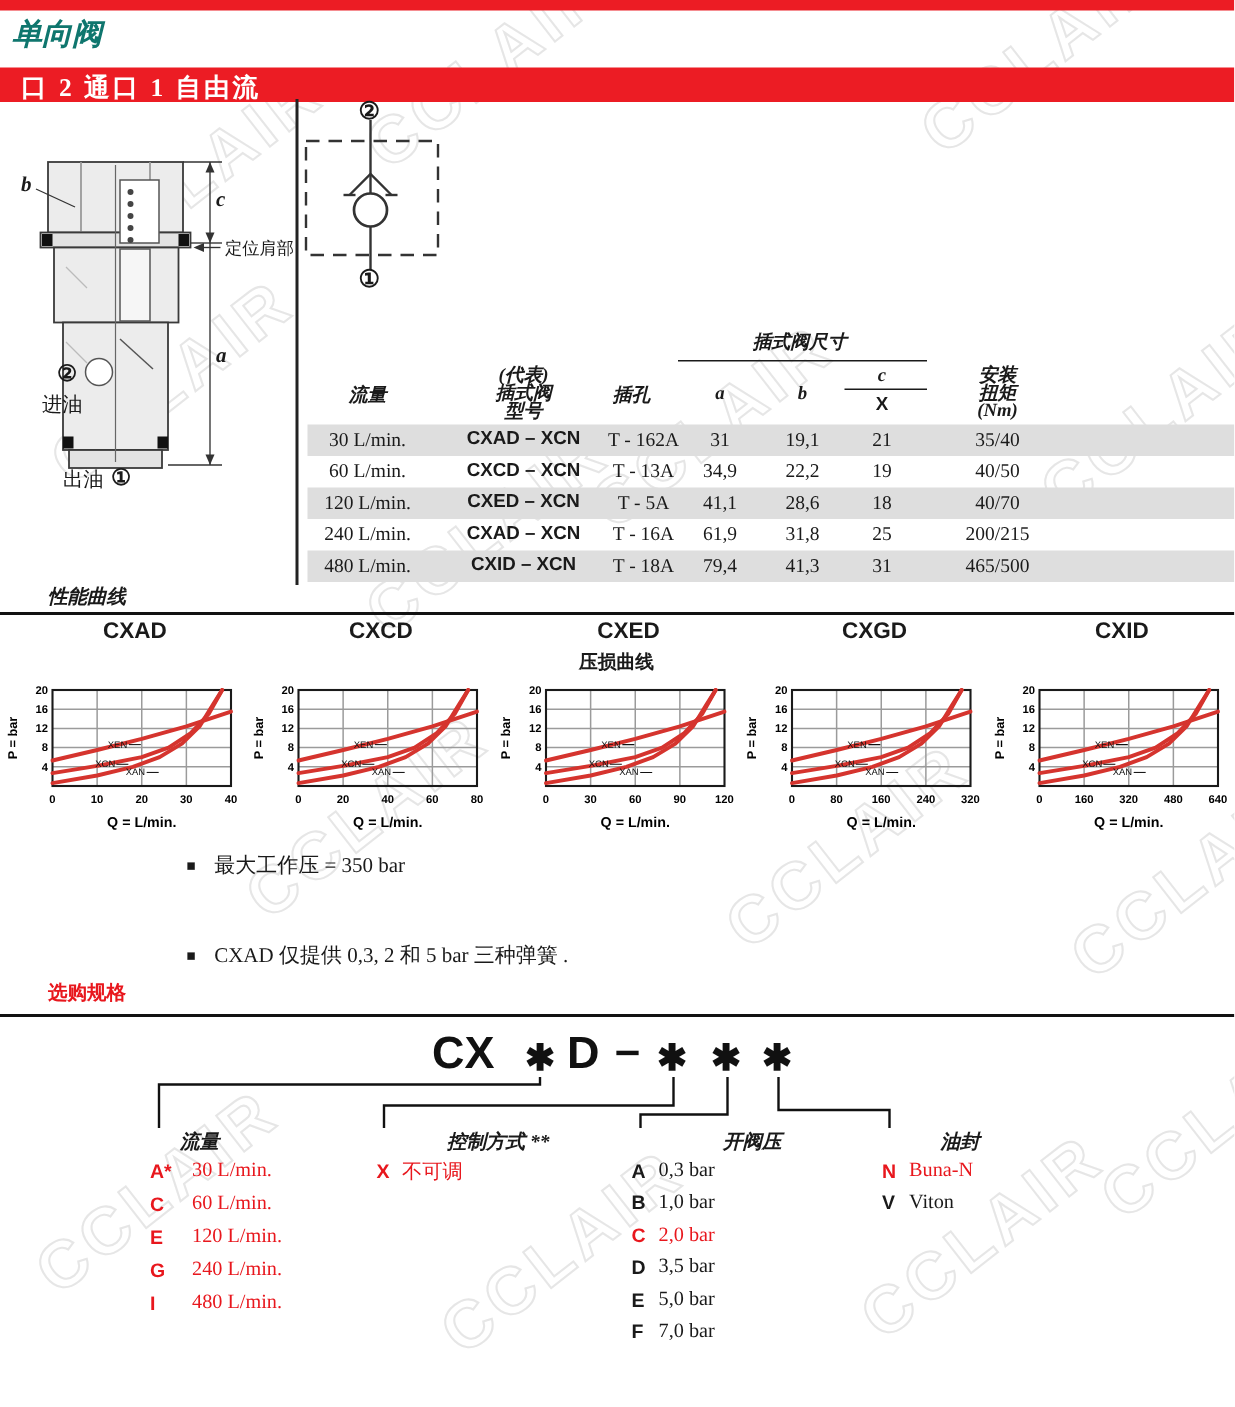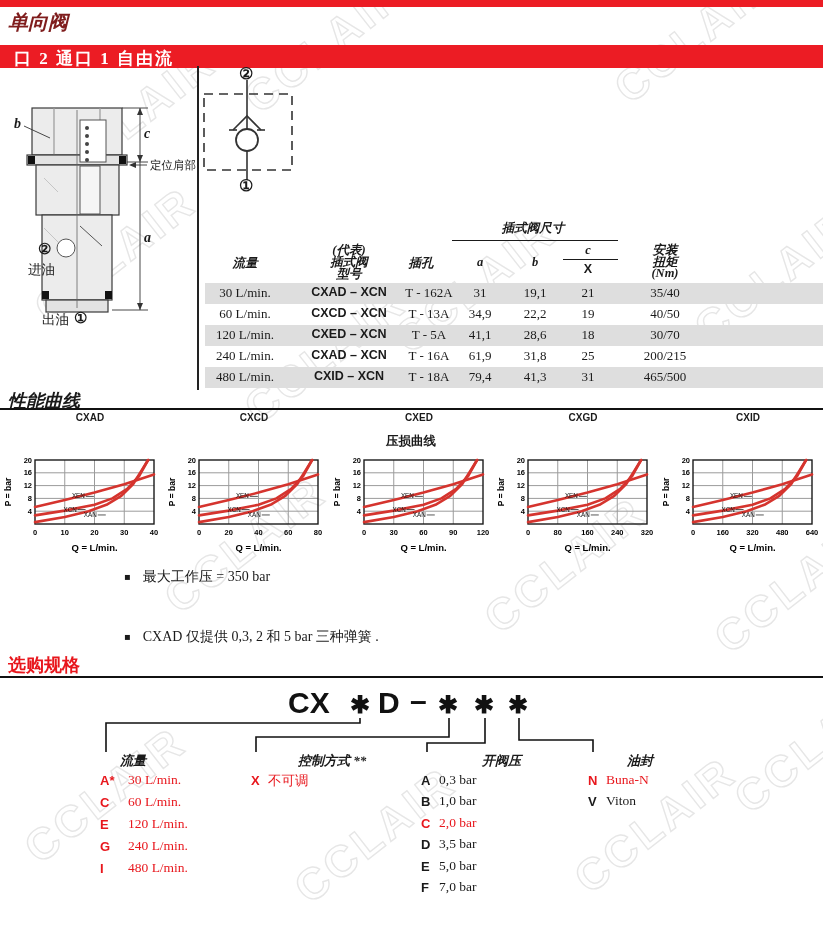--- a/index.html
+++ b/index.html
@@ -6,44 +6,44 @@
   #page{position:relative;width:823px;height:938px;background:#fff;overflow:hidden;
         font-family:"Liberation Serif",serif;color:#1a1a1a;}
   .abs{position:absolute;}
   .sans{font-family:"Liberation Sans",sans-serif;}
   .ctr{transform:translateX(-50%);}
   .red{color:#e8171d;}
   .b{font-weight:bold;}
   .i{font-style:italic;}
   
   #topbar{left:0;top:0;width:823px;height:7px;background:#ec1c24;}
-  #doc-title{left:8px;top:9px;font-size:20px;color:#7f1d1d;font-weight:bold;font-style:italic;}
+  #doc-title{left:8px;top:9px;font-size:20px;color:#0f766e;font-weight:bold;font-style:italic;}
   #banner{left:0;top:45px;width:823px;height:23px;background:#ec1c24;}
   #banner span{position:absolute;left:14px;top:2px;color:#fff;font-weight:bold;font-size:17px;letter-spacing:2px;}
   
   .wm{position:absolute;font-family:"Liberation Sans",sans-serif;font-weight:bold;font-size:44px;
       letter-spacing:4px;color:transparent;-webkit-text-stroke:1.4px #d6d6d6;opacity:.6;
       transform:rotate(-38deg);pointer-events:none;white-space:nowrap;}
   
   .dlabel{font-size:13px;}
   
   .th{font-weight:bold;font-style:italic;font-size:12.5px;white-space:nowrap;}
   .trow{position:absolute;left:205px;width:618px;height:21px;font-size:13px;}
   .trow.shade{background:#dedede;}
   .trow span{position:absolute;top:2px;transform:translateX(-50%);white-space:nowrap;}
   .tc1{left:40px;} .tc2{left:144px;font-family:"Liberation Sans",sans-serif;font-weight:bold;font-size:12.5px;}
   .tc3{left:224px;} .tc4{left:275px;} .tc5{left:330px;text-align:center;} .tc6{left:383px;} .tc7{left:460px;}
   .hline{position:absolute;background:#1a1a1a;height:1.2px;}
   
-  .sec-title{font-size:18px;font-weight:bold;}
+  .sec-title{font-size:13px;font-weight:bold;margin-left:24px;}
   .rule{position:absolute;left:0;width:823px;height:1.6px;background:#111;}
   
   .chart{position:absolute;top:412px;width:160px;height:146px;}
   .chart-title{position:absolute;top:0;left:0;width:160px;text-align:center;padding-left:16px;box-sizing:border-box;
-      font-family:"Liberation Sans",sans-serif;font-weight:bold;font-size:10px;}
+      font-family:"Liberation Sans",sans-serif;font-weight:bold;font-size:15px;}
   .chart svg{position:absolute;top:38px;left:0;}
   
   .bullet-line{position:absolute;left:124px;height:20px;font-size:14px;white-space:nowrap;}
   .bullet-line .sq{font-family:"DejaVu Sans",sans-serif;font-size:10px;vertical-align:1px;margin-right:12px;}
   
   .codepart{position:absolute;font-family:"Liberation Sans",sans-serif;font-weight:bold;color:#111;}
   .grp-title{position:absolute;font-weight:bold;font-style:italic;font-size:13px;white-space:nowrap;}
   .oletter{position:absolute;font-family:"Liberation Sans",sans-serif;font-weight:bold;font-size:13px;}
   .ovalue{position:absolute;font-size:13.5px;white-space:nowrap;}
 </style>
@@ -175,21 +175,21 @@
     <span class="tc6">19</span>
     <span class="tc7">40/50</span>
   </div>
   <div class="trow shade" style="top:325px;">
     <span class="tc1">120 L/min.</span>
     <span class="tc2">CXED – XCN</span>
     <span class="tc3">T - 5A</span>
     <span class="tc4">41,1</span>
     <span class="tc5">28,6</span>
     <span class="tc6">18</span>
-    <span class="tc7">30/70</span>
+    <span class="tc7">40/70</span>
   </div>
   <div class="trow" style="top:346px;">
     <span class="tc1">240 L/min.</span>
     <span class="tc2">CXAD – XCN</span>
     <span class="tc3">T - 16A</span>
     <span class="tc4">61,9</span>
     <span class="tc5">31,8</span>
     <span class="tc6">25</span>
     <span class="tc7">200/215</span>
   </div>

